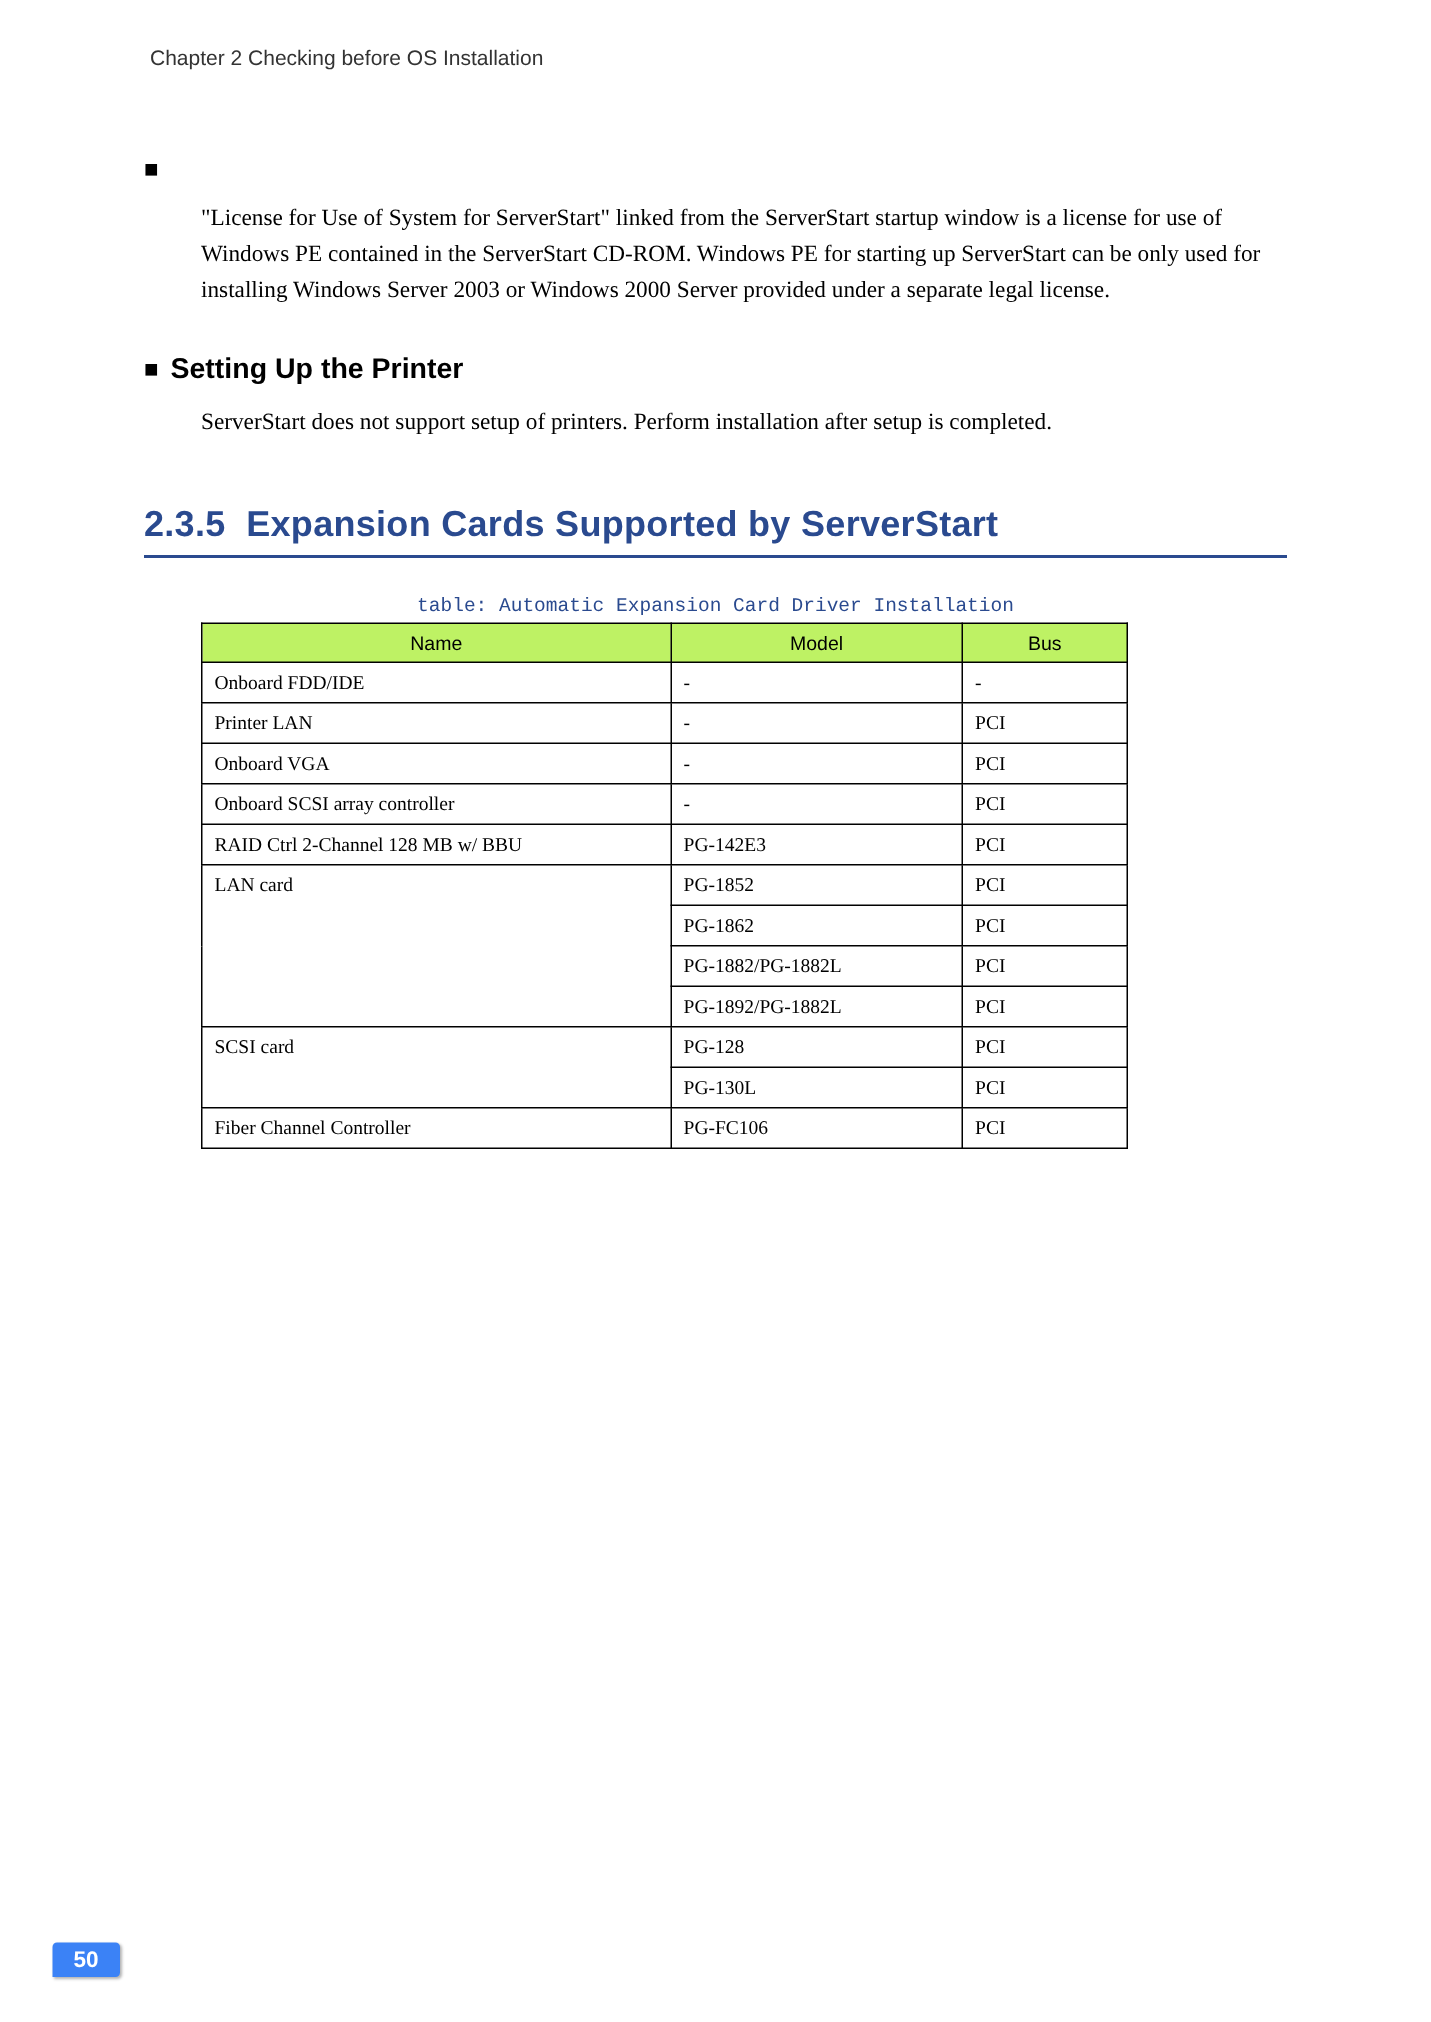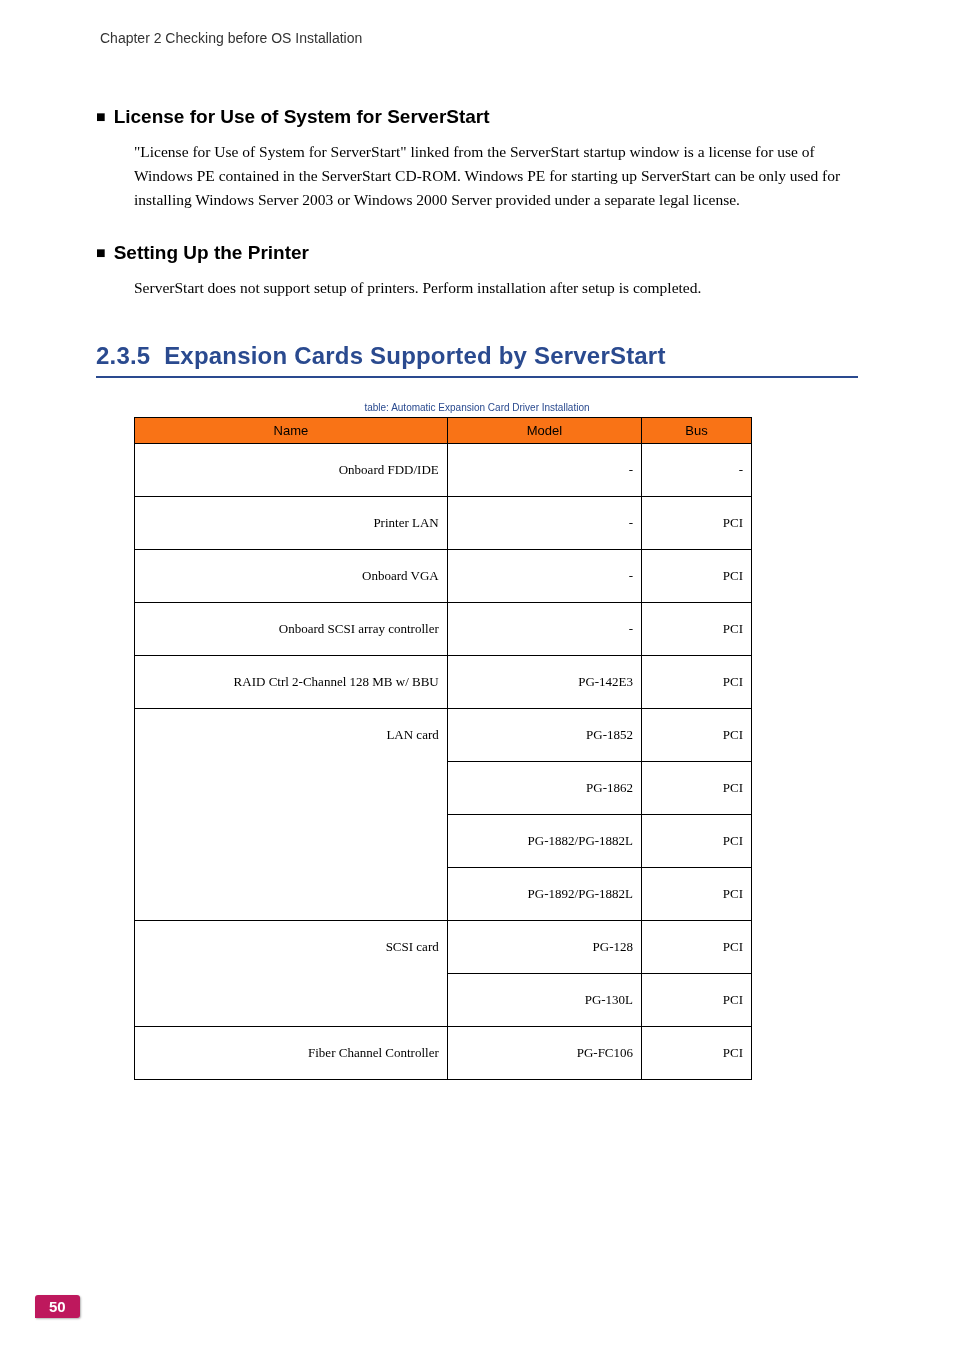--- a/index.html
+++ b/index.html
@@ -58,77 +58,76 @@
       color: #2a4a8f;
       margin-bottom: 6px;
       letter-spacing: 0.2px;
     }
     .h2-rule {
       height: 2px;
       background: #2a4a8f;
       margin-bottom: 24px;
     }
     .table-caption {
-      font-family: Liberation Sans, sans-serif;
+      font-family: Liberation Mono, monospace;
       text-align: center;
-      font-size: 10px;
+      font-size: 13px;
       color: #2a4a8f;
       margin-top: 16px;
       margin-bottom: 4px;
     }
     table.data-table {
       border-collapse: collapse;
       margin-left: 38px;
       width: 618px;
       font-family: "Times New Roman", Times, serif;
     }
     table.data-table th {
       font-family: Arial, Helvetica, sans-serif;
       font-size: 13px;
       font-weight: normal;
-      background: #f97316;
+      background: #bef264;
       border: 1px solid #000;
       padding: 5px 8px;
       text-align: center;
     }
     table.data-table td {
       font-size: 13px;
       border: 1px solid #000;
-      padding: 18px 8px;
-      text-align: right;
+      padding: 5px 8px;
+      text-align: left;
       vertical-align: middle;
     }
     .col-name { width: 320px; }
     .col-model { width: 190px; }
     .col-bus { width: 100px; }
     .page-number-badge {
       position: absolute;
       left: 35px;
       bottom: 30px;
-      background: #be185d;
+      background: #3b82f6;
       color: #fff;
       font-family: Arial, Helvetica, sans-serif;
       font-weight: bold;
       font-size: 15px;
       padding: 3px 14px;
       border-radius: 3px 3px 3px 0;
       box-shadow: 1px 1px 2px rgba(0,0,0,0.3);
       text-align: right;
     }
   </style>
 </head>
 <body>
 
 <div class="page">
   <div class="chapter-header">Chapter 2  Checking before OS Installation</div>
 
   <div class="section-l2">
     <div class="section-l2-title">
       <span class="marker">■</span>
-      <span>License for Use of System for ServerStart</span>
     </div>
     <div class="body-text">"License for Use of System for ServerStart" linked from the ServerStart startup window is a license for use of Windows PE contained in the ServerStart CD-ROM. Windows PE for starting up ServerStart can be only used for installing Windows Server 2003 or Windows 2000 Server provided under a separate legal license.</div>
   </div>
 
   <div class="section-l2">
     <div class="section-l2-title">
       <span class="marker">■</span>
       <span>Setting Up the Printer</span>
     </div>
     <div class="body-text">ServerStart does not support setup of printers. Perform installation after setup is completed.</div>

